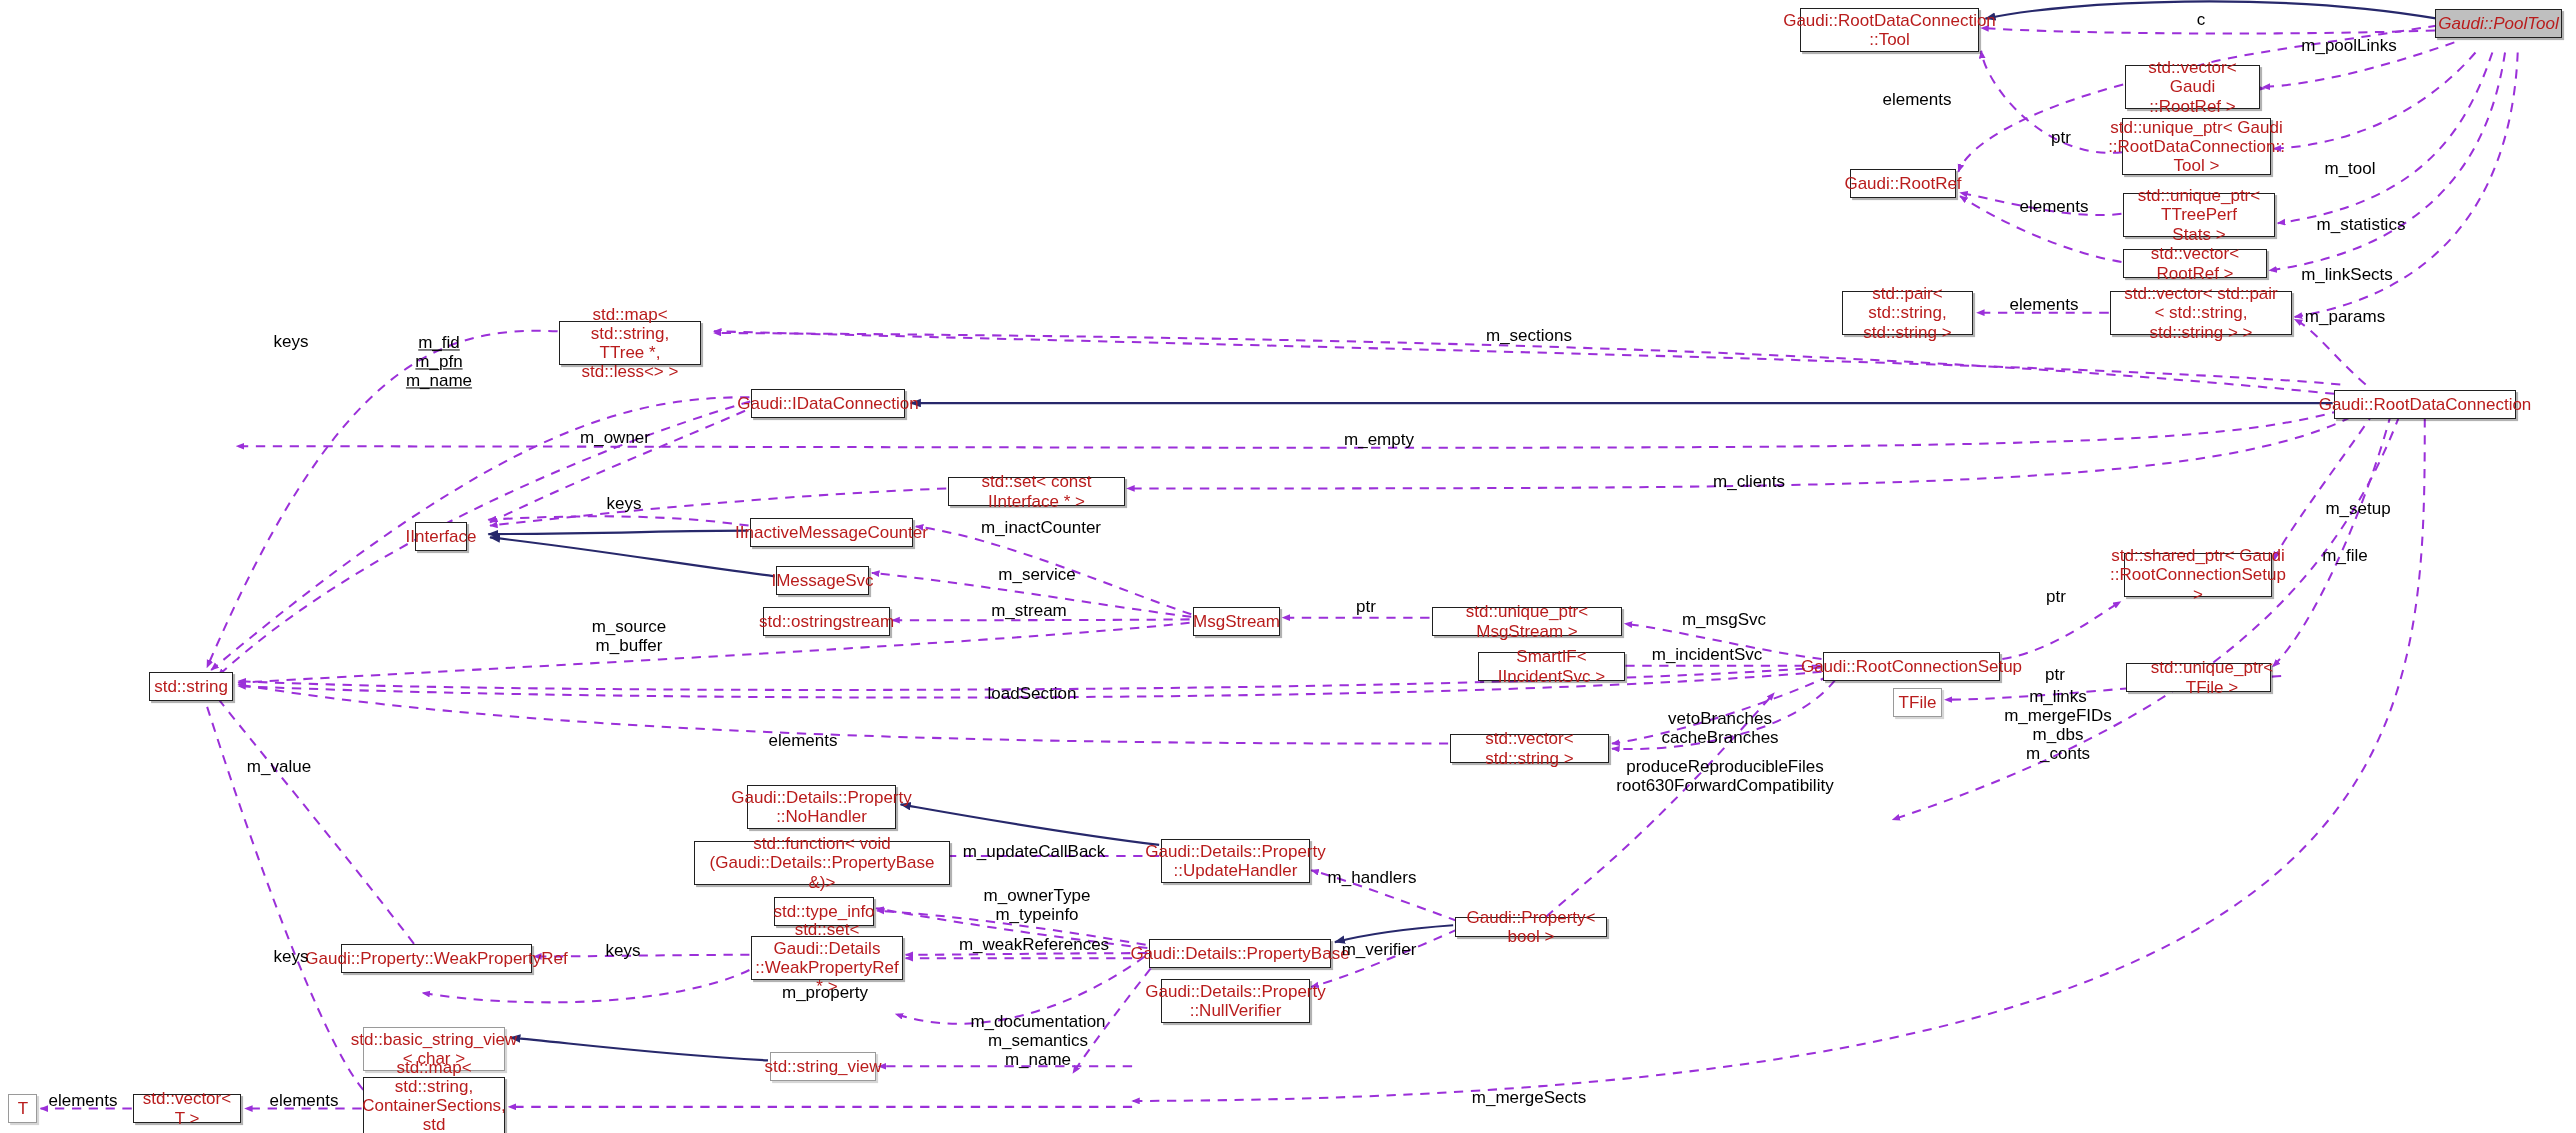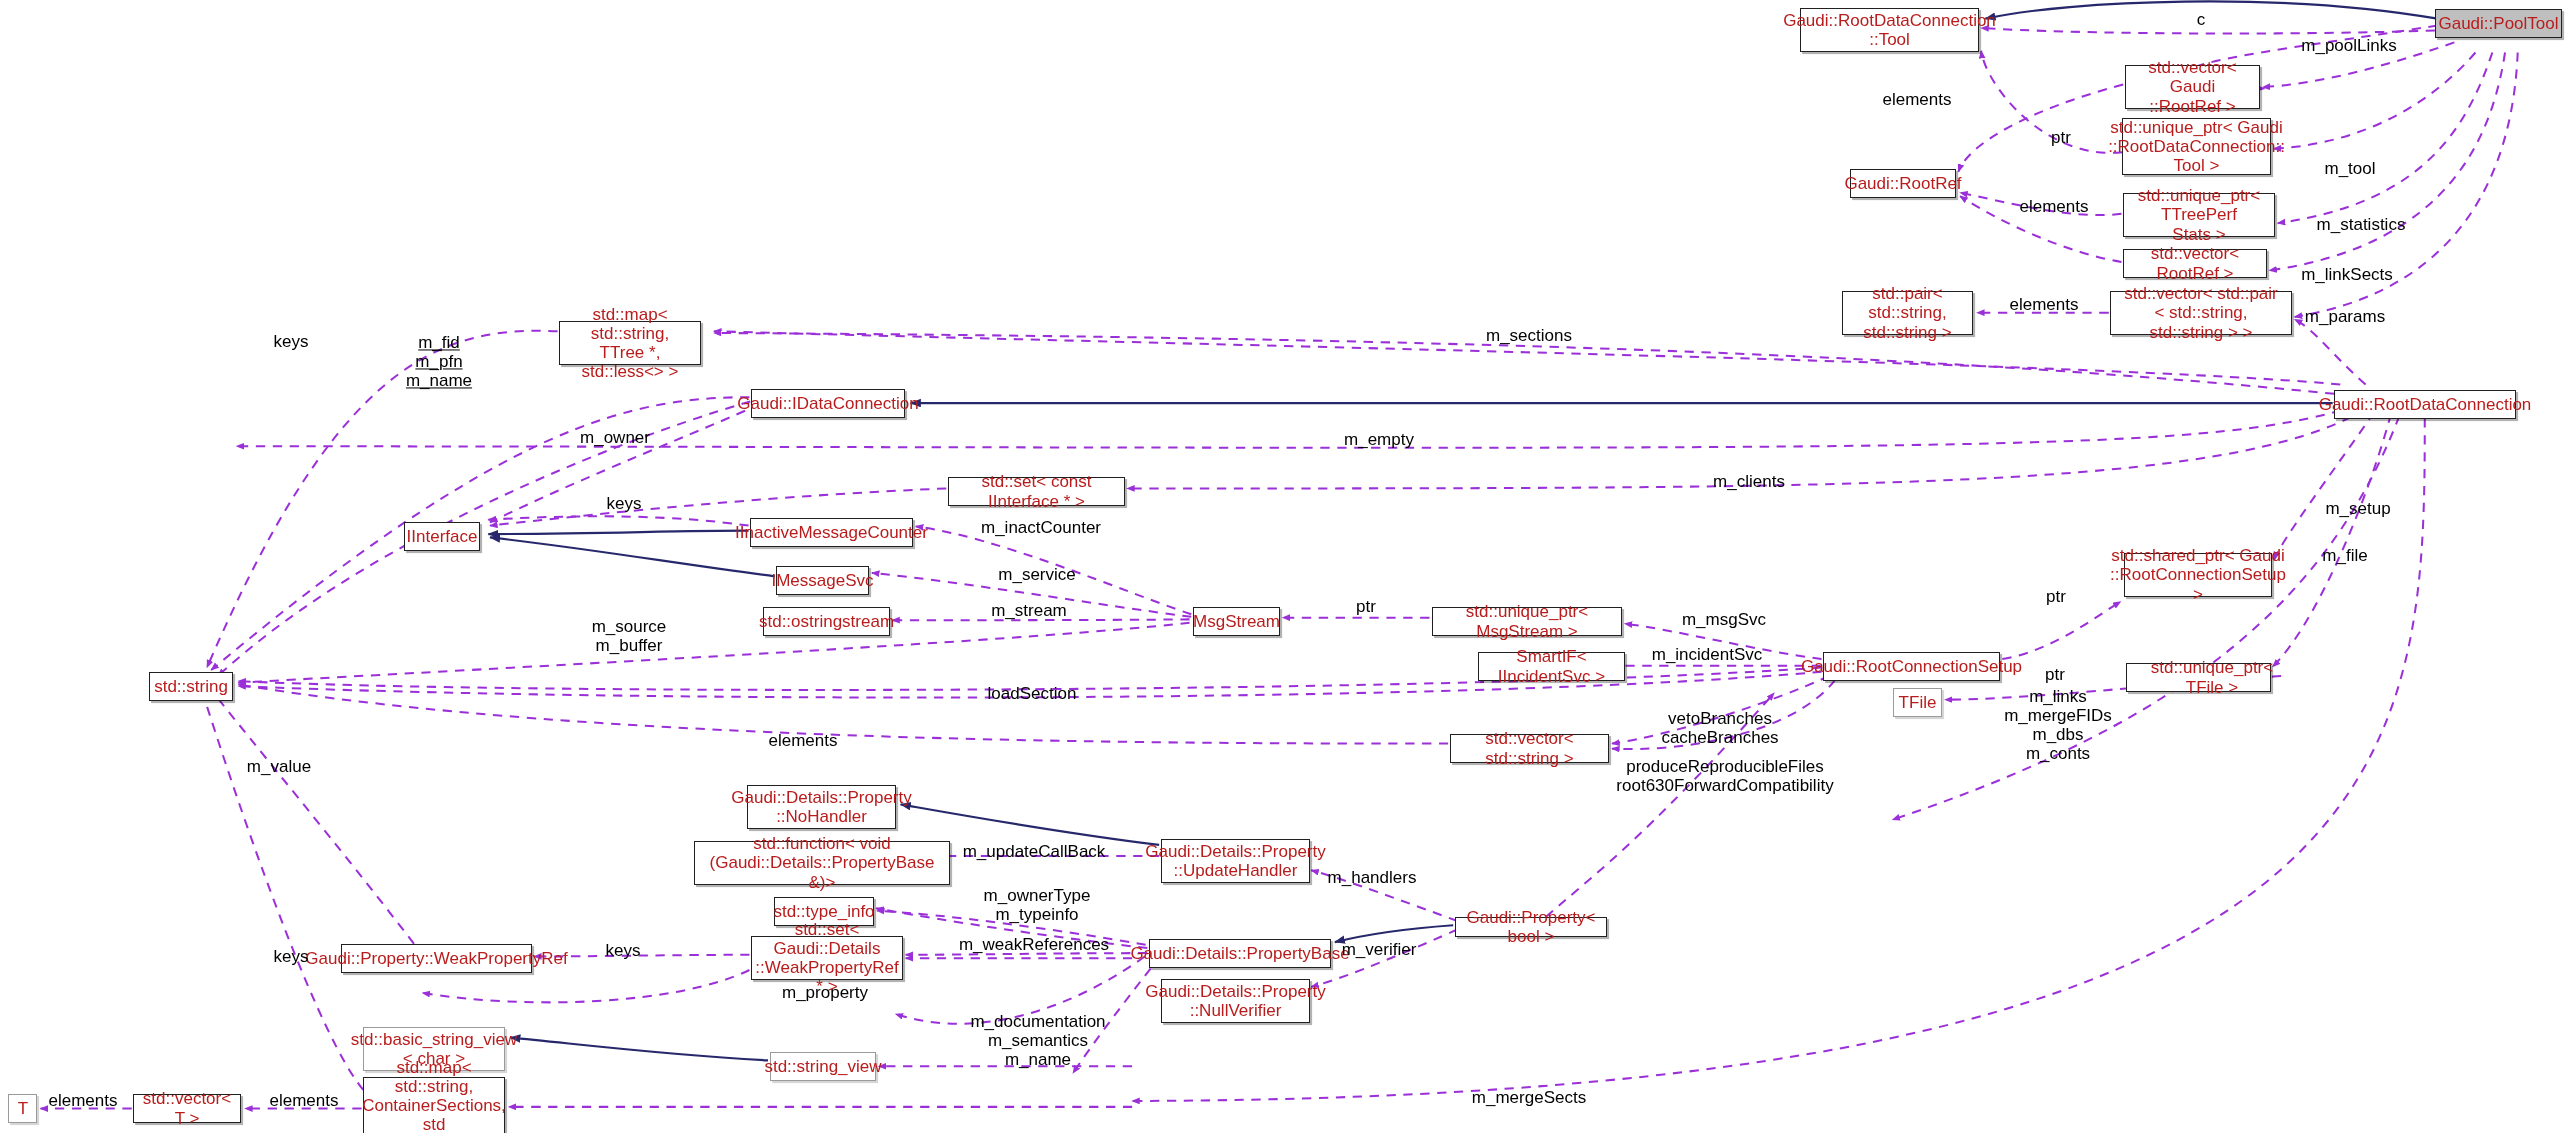--- a/index.html
+++ b/index.html
@@ -17,21 +17,21 @@
     line-height:1.12;
     text-align:center;
     display:flex;
     align-items:center;
     justify-content:center;
     white-space:pre-line;
     padding:1.7px 5px;
     box-shadow:2.1px 2.1px 0 0 rgba(0,0,0,0.30);
   }
   .node.light{border:1.3px solid #9a9a9a;box-shadow:2.1px 2.1px 0 0 rgba(0,0,0,0.16);}
-  .node.current{background:#bfbfbf;border:1.3px solid #202020;}
+  .node.current{background:#bfbfbf;border:1.3px solid #202020;font-style:italic;}
 
   .elabel{
     position:absolute;
     font-size:17px;
     color:#000;
     line-height:1.12;
     white-space:pre-line;
     text-align:center;
     transform:translate(-50%,-50%);
     background:transparent;
@@ -142,21 +142,21 @@
     <div class="node" style="left: 2123px; top: 249px; width: 144px; height: 29px;">std::vector&lt; RootRef &gt;</div>
     <div class="node" style="left: 1842px; top: 291px; width: 131px; height: 44px;">std::pair&lt; std::string,
 std::string &gt;</div>
     <div class="node" style="left: 2110px; top: 291px; width: 182px; height: 44px;">std::vector&lt; std::pair
 &lt; std::string, std::string &gt; &gt;</div>
     <div class="node" style="left: 559px; top: 321px; width: 142px; height: 44px;">std::map&lt; std::string,
 TTree *, std::less&lt;&gt; &gt;</div>
     <div class="node" style="left: 751px; top: 389px; width: 154px; height: 29px;">Gaudi::IDataConnection</div>
     <div class="node" style="left: 2334px; top: 390px; width: 182px; height: 29px;">Gaudi::RootDataConnection</div>
     <div class="node" style="left: 948px; top: 477px; width: 177px; height: 29px;">std::set&lt; const IInterface * &gt;</div>
-    <div class="node" style="left: 404px; top: 522px; width: 76px; height: 29px;">IInterface</div>
+    <div class="node" style="left: 415px; top: 522px; width: 52px; height: 29px;">IInterface</div>
     <div class="node" style="left: 750px; top: 518px; width: 163px; height: 29px;">IInactiveMessageCounter</div>
     <div class="node" style="left: 776px; top: 566px; width: 93px; height: 29px;">IMessageSvc</div>
     <div class="node" style="left: 2124px; top: 553px; width: 148px; height: 44px;">std::shared_ptr&lt; Gaudi
 ::RootConnectionSetup &gt;</div>
     <div class="node" style="left: 763px; top: 607px; width: 127px; height: 29px;">std::ostringstream</div>
     <div class="node" style="left: 1193px; top: 607px; width: 87px; height: 29px;">MsgStream</div>
     <div class="node" style="left: 1432px; top: 607px; width: 190px; height: 29px;">std::unique_ptr&lt; MsgStream &gt;</div>
     <div class="node" style="left: 1823px; top: 652px; width: 177px; height: 29px;">Gaudi::RootConnectionSetup</div>
     <div class="node" style="left: 1450px; top: 652px; width: 147px; height: 29px; margin-left: 28px;">SmartIF&lt; IIncidentSvc &gt;</div>
     <div class="node" style="left: 2126px; top: 663px; width: 145px; height: 29px; padding-left: 32px;">std::unique_ptr&lt; TFile &gt;</div>

